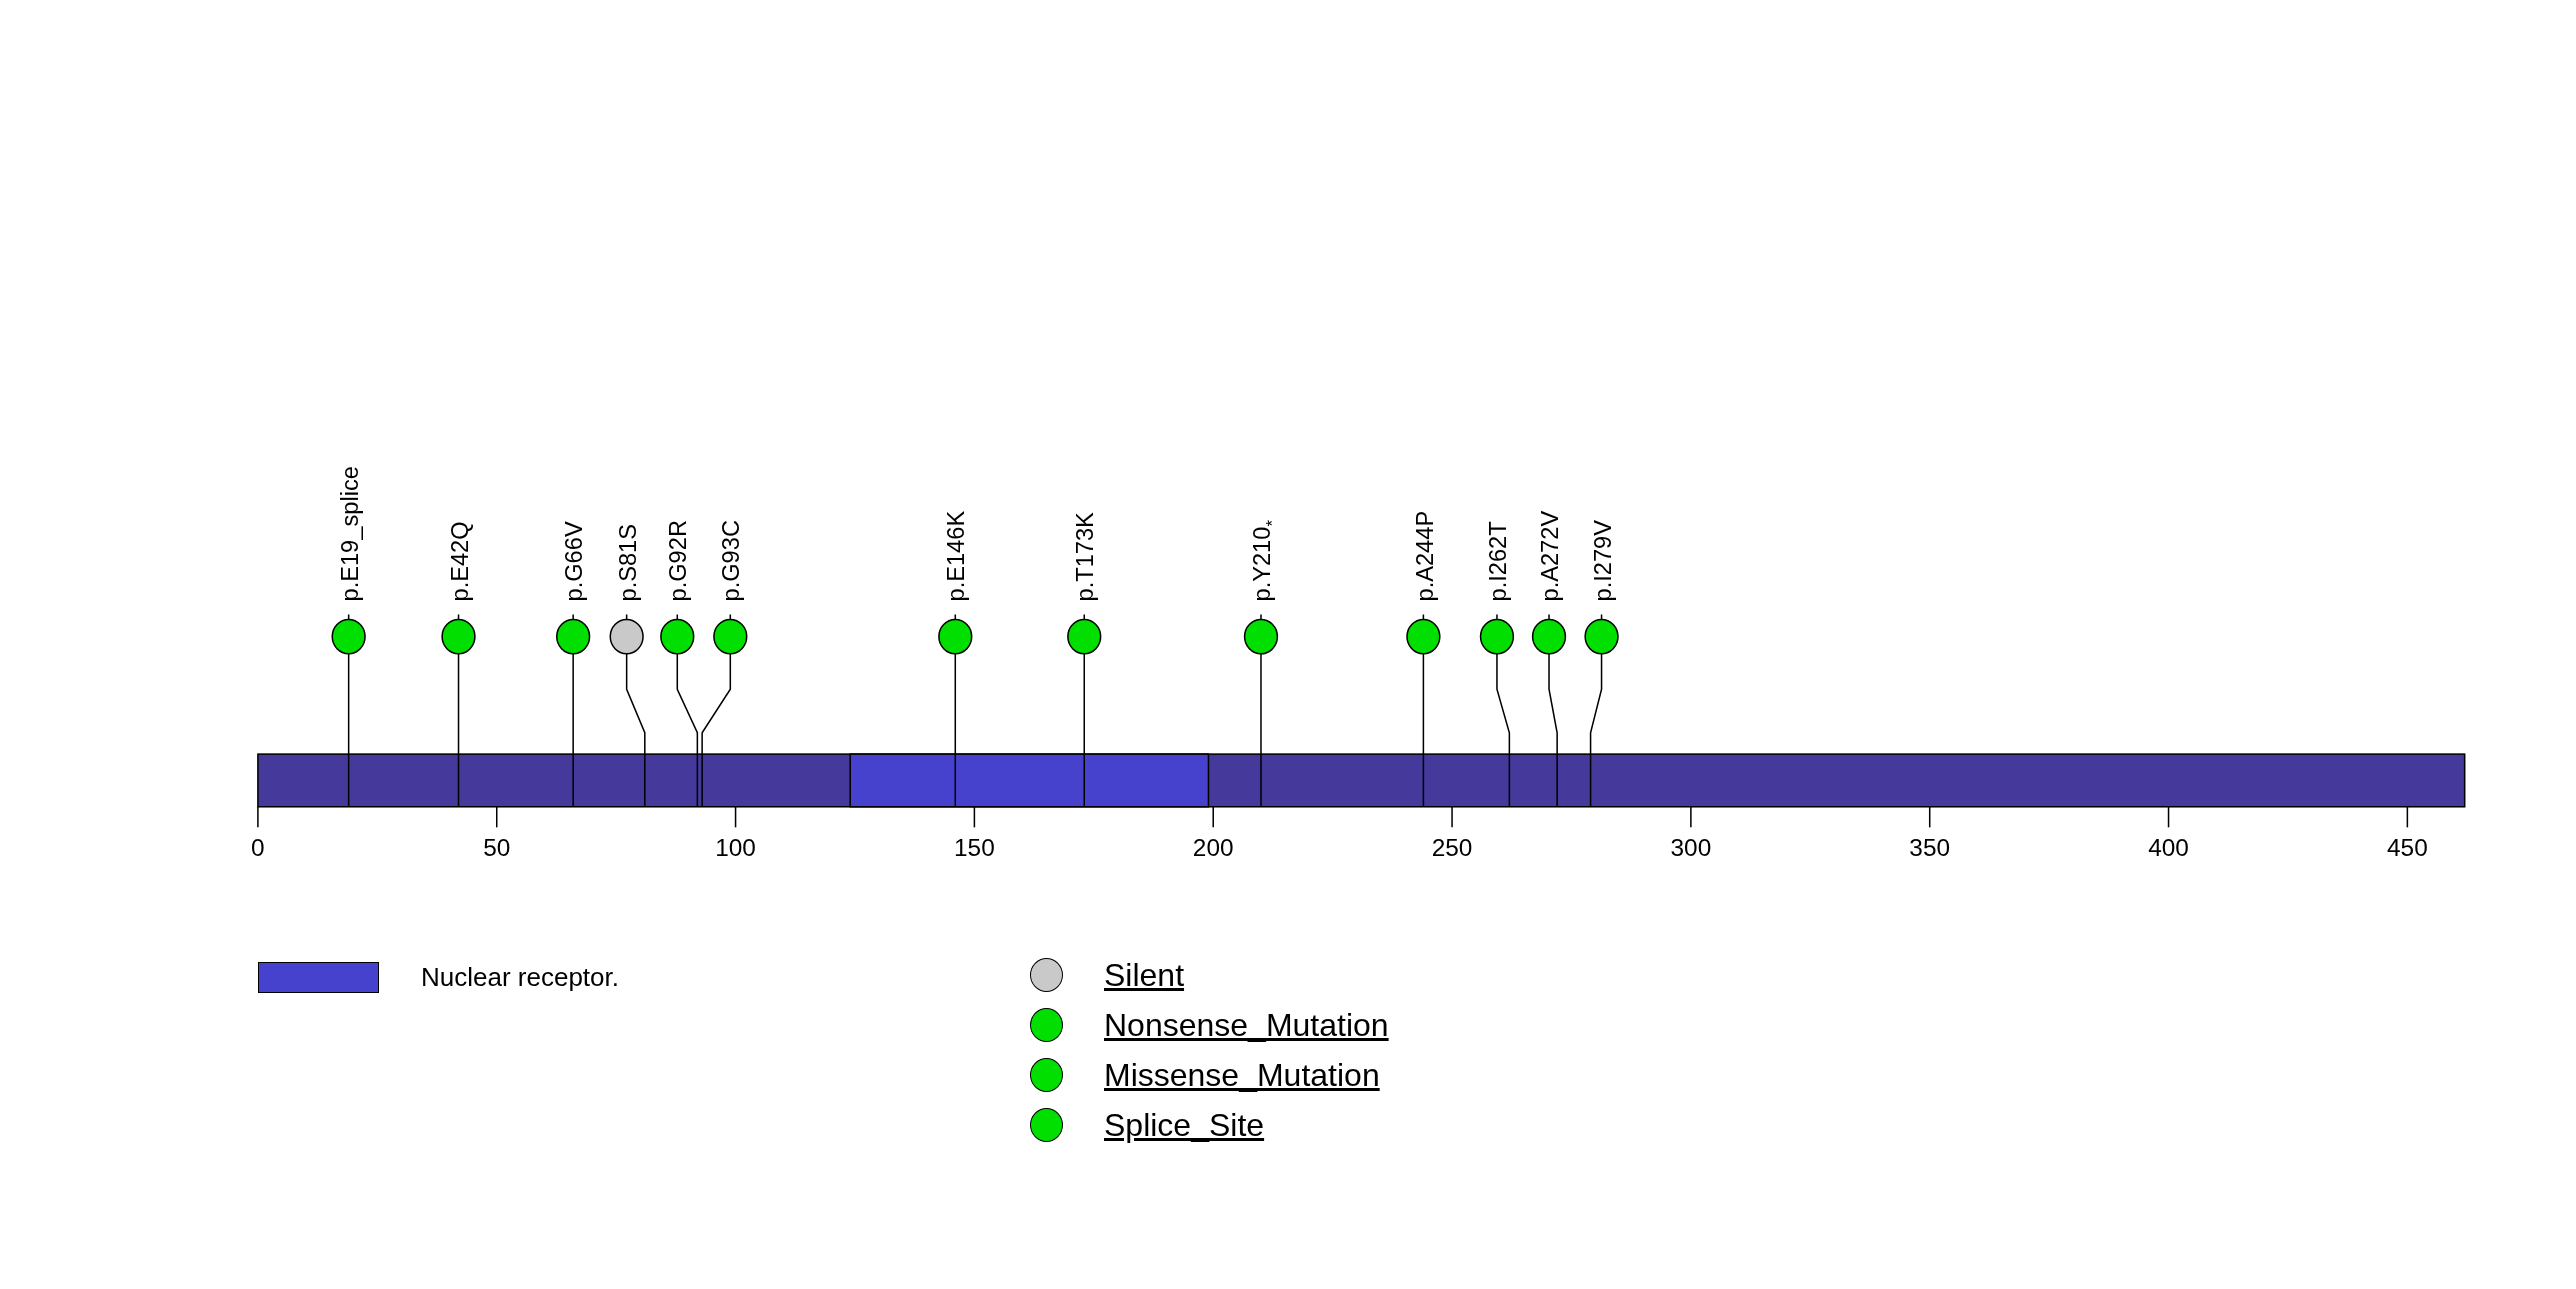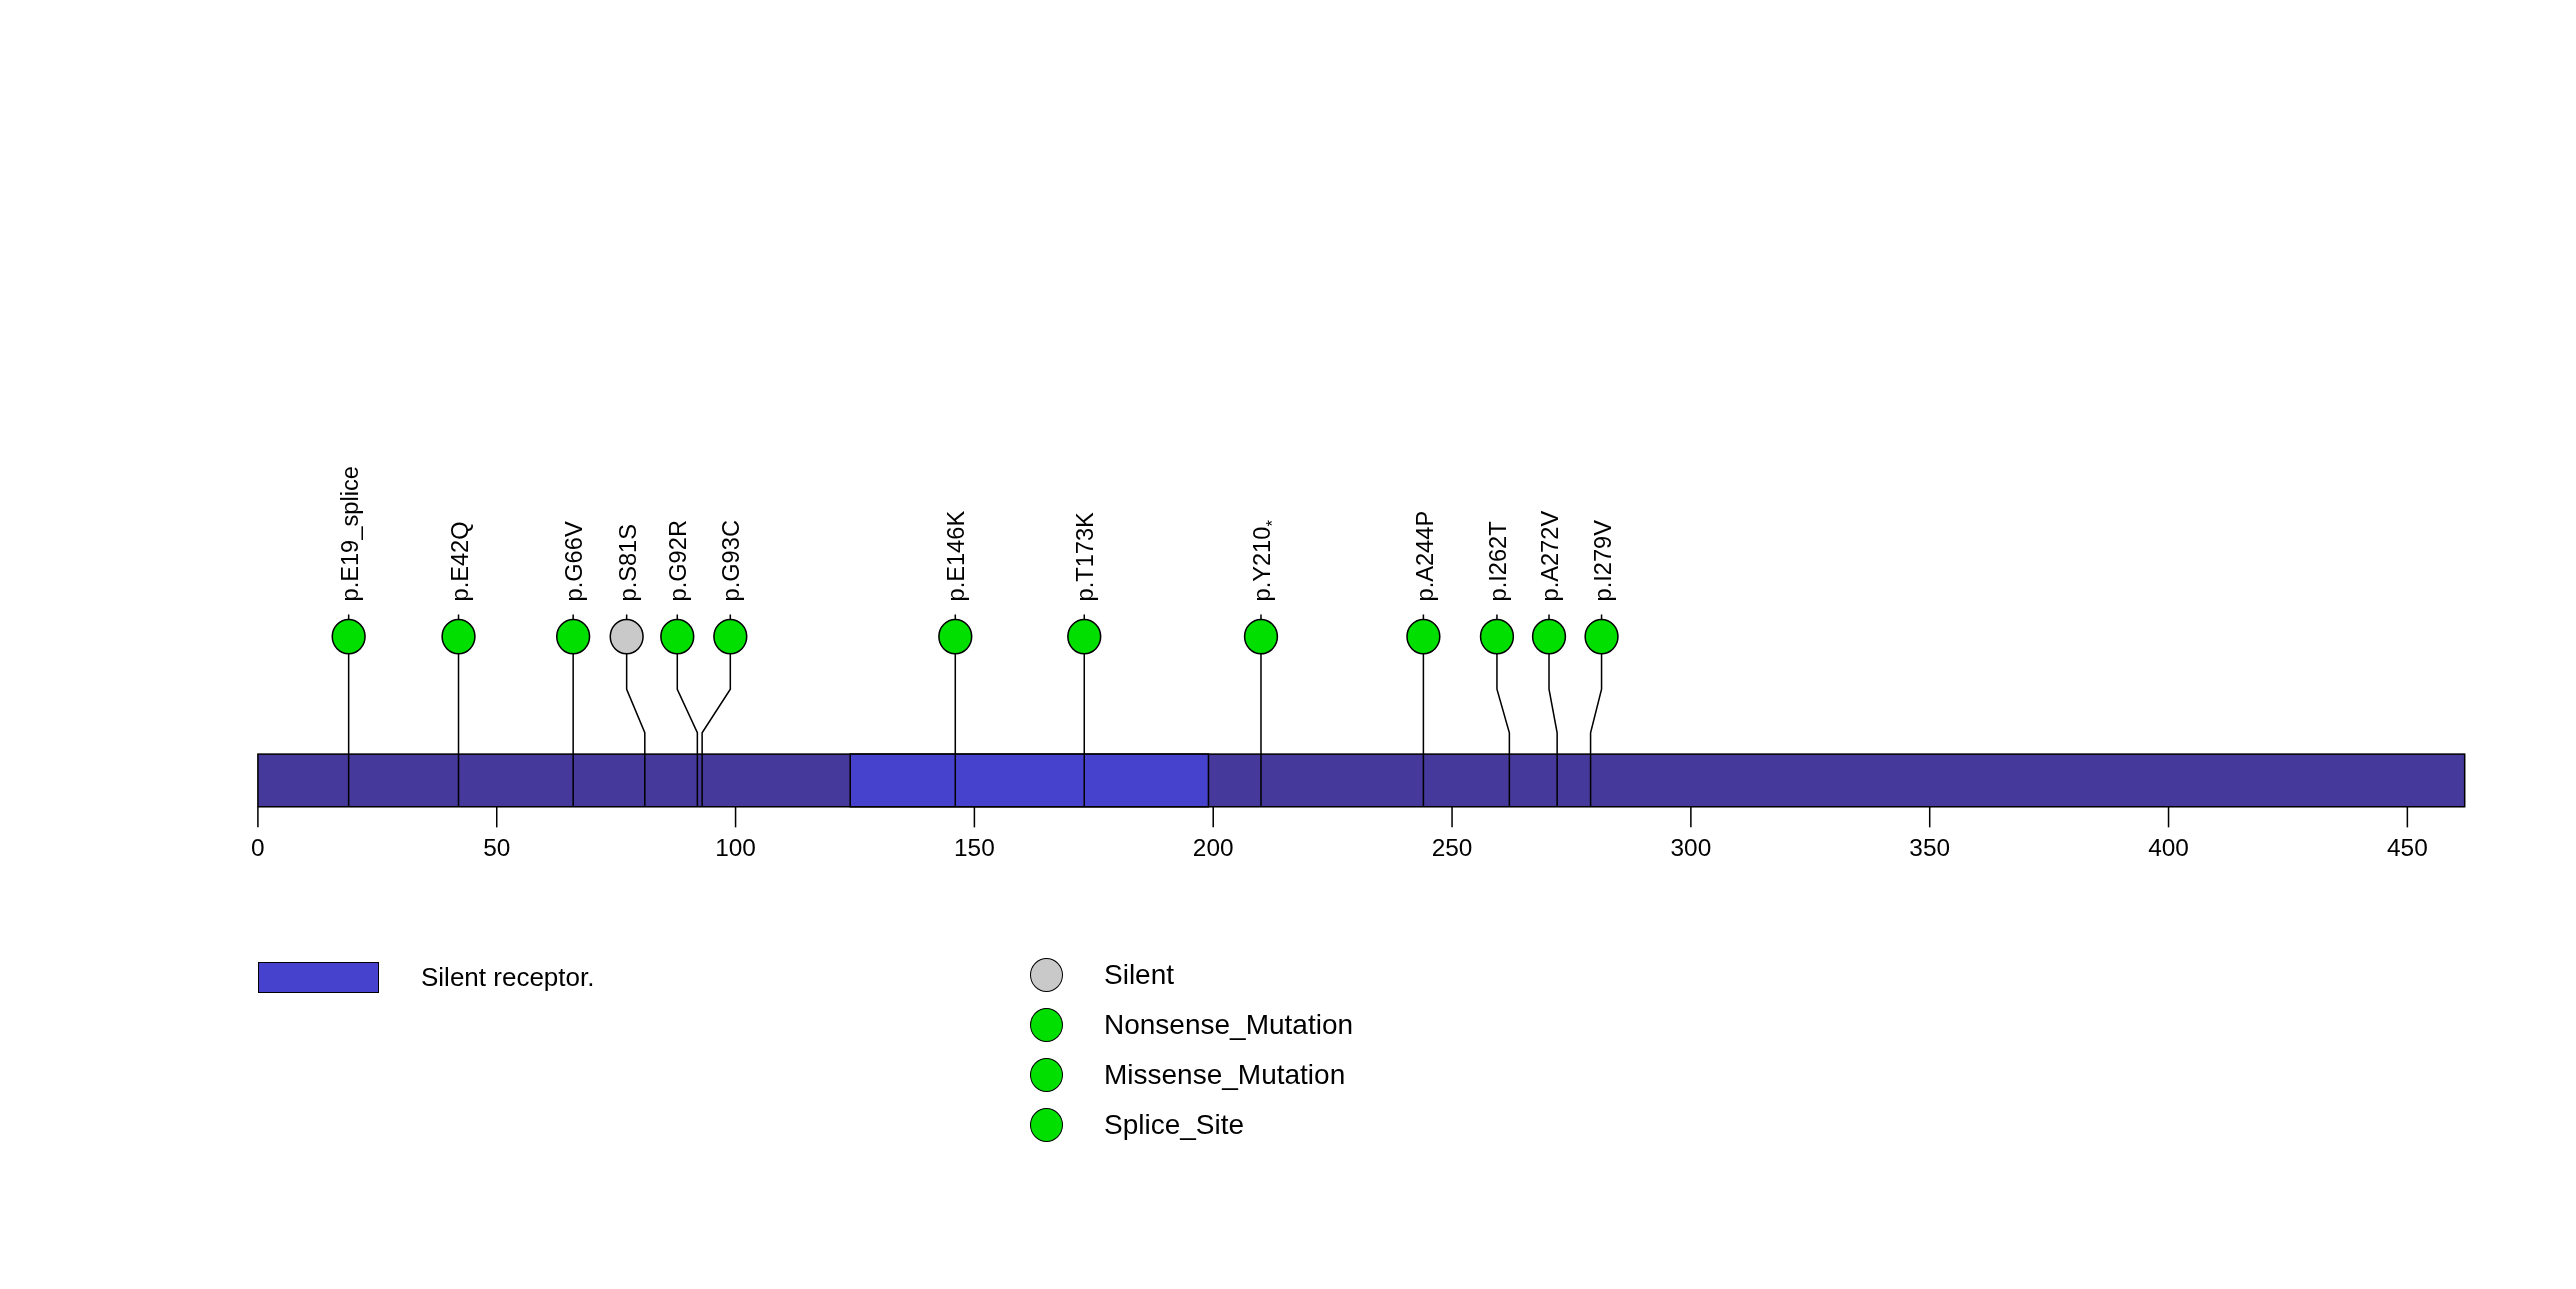--- a/index.html
+++ b/index.html
@@ -26,21 +26,21 @@
   }
 
   
   .legend-types{position:absolute;left:1030px;top:958px;}
   .legend-row{display:flex;align-items:center;height:34px;margin-bottom:16px;}
   .legend-row .dot{
     width:33px;height:34px;border:1.5px solid #000;border-radius:50%;
     box-sizing:border-box;flex:0 0 auto;
   }
   .legend-row .legend-text{
-    margin-left:41px;font-size:28px;line-height:34px;white-space:nowrap;
+    margin-left:41px;font-size:32px;line-height:34px;white-space:nowrap;text-decoration:underline;
   }
 </style>
 </head>
 <body>
 
 <div class="figure">
   <svg id="plot-svg" width="2576" height="1290" viewBox="0 0 3376 1690">
       <rect x="338" y="988" width="2892.12" height="69" fill="#45399B" stroke="#000" stroke-width="2"></rect>
       <rect x="1114.24" y="988" width="469.5" height="69" fill="#4742CE" stroke="#000" stroke-width="2"></rect>
       <line x1="338" y1="1057" x2="338" y2="1084" stroke="#000" stroke-width="2"></line>
@@ -99,21 +99,21 @@
       <ellipse cx="1961.8439999999998" cy="834" rx="21.5" ry="22.5" fill="#00DF00" stroke="#000" stroke-width="2"></ellipse>
       <text transform="translate(1973.8439999999998, 788) rotate(-90)" text-anchor="start" font-size="31">p.I262T</text>
       <ellipse cx="2030.078" cy="834" rx="21.5" ry="22.5" fill="#00DF00" stroke="#000" stroke-width="2"></ellipse>
       <text transform="translate(2042.078, 788) rotate(-90)" text-anchor="start" font-size="31">p.A272V</text>
       <ellipse cx="2098.938" cy="834" rx="21.5" ry="22.5" fill="#00DF00" stroke="#000" stroke-width="2"></ellipse>
       <text transform="translate(2110.938, 788) rotate(-90)" text-anchor="start" font-size="31">p.I279V</text>
     </svg>
 
   <div class="legend-domain">
     <div class="swatch" id="domain-swatch" style="background: rgb(71, 66, 206);"></div>
-    <span class="legend-text">Silent receptor.</span>
+    <span class="legend-text">Nuclear receptor.</span>
   </div>
 
   <div class="legend-types" id="type-legend">
       <div class="legend-row">
         <div class="dot" style="background: rgb(201, 201, 201);"></div>
         <span class="legend-text">Silent</span>
       </div>
       <div class="legend-row">
         <div class="dot" style="background: rgb(0, 223, 0);"></div>
         <span class="legend-text">Nonsense_Mutation</span>

